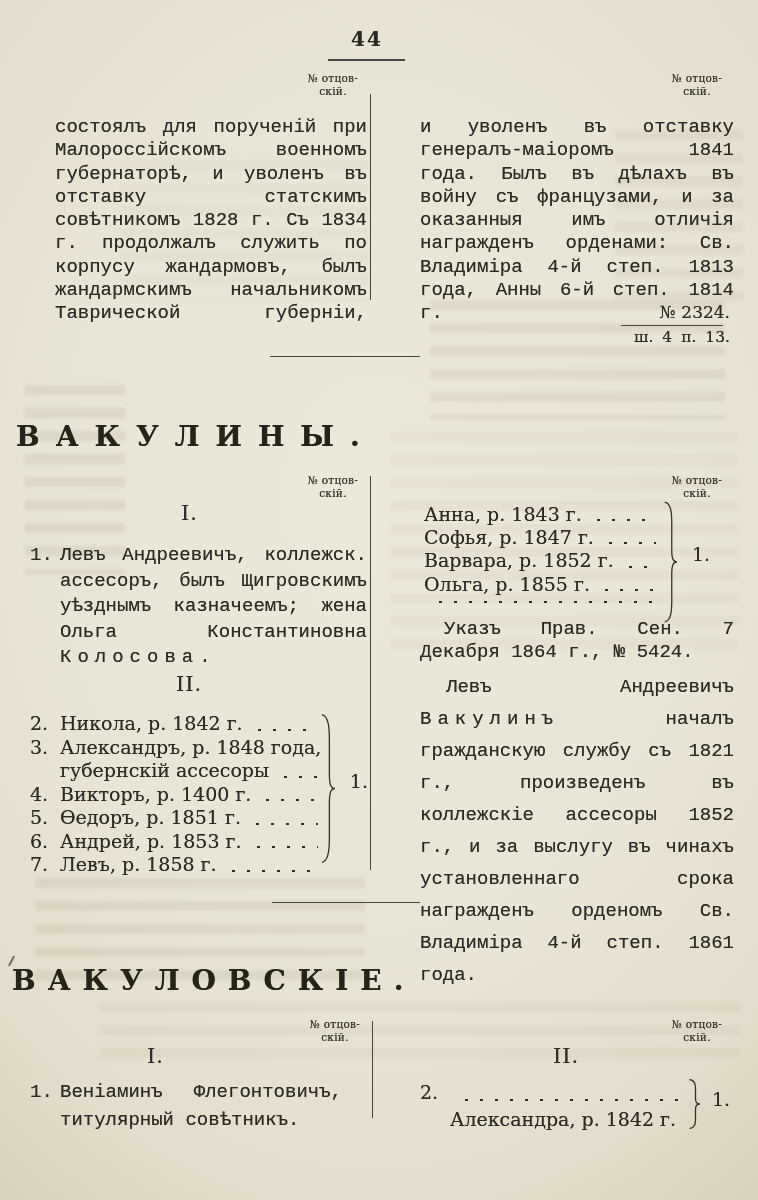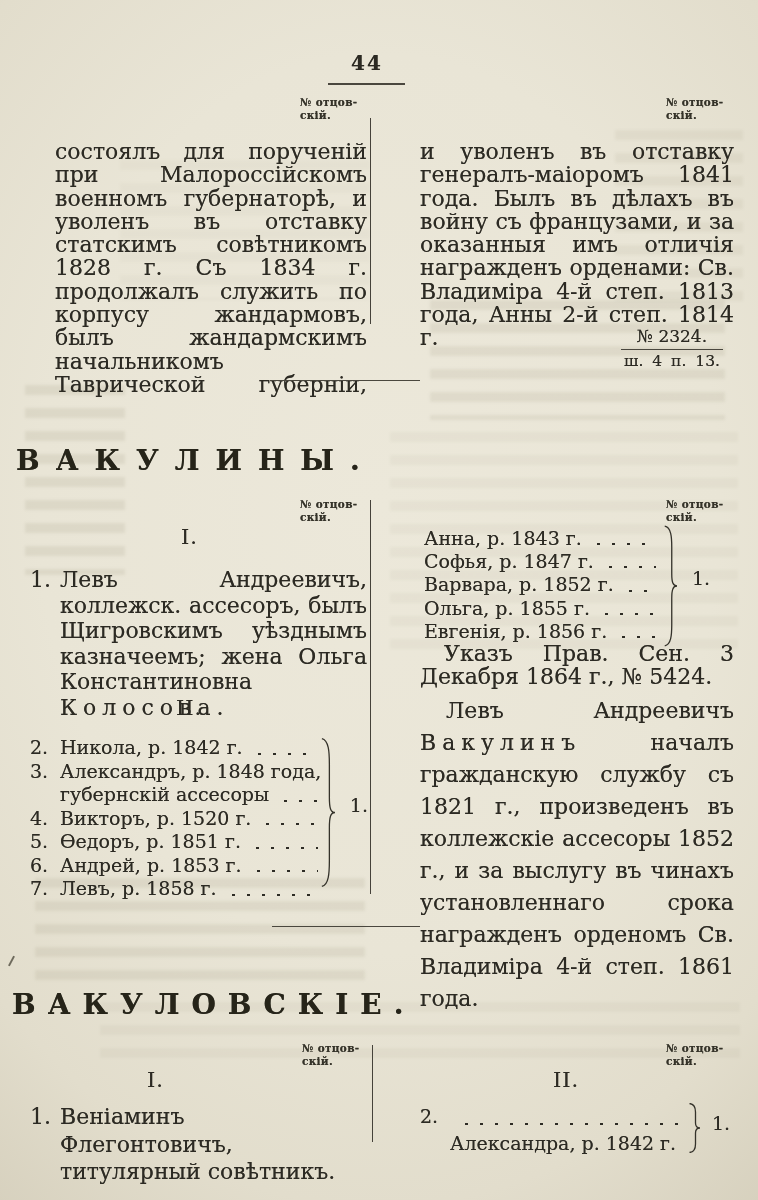--- a/index.html
+++ b/index.html
@@ -3,40 +3,40 @@
 <meta charset="utf-8">
 <style>
   html,body{margin:0;padding:0;background:#888;}
   #page{
     position:relative;width:758px;height:1200px;overflow:hidden;
     font-family:"DejaVu Serif", serif;color:#2c2a23;
     background:
       radial-gradient(ellipse 90% 75% at 50% 42%, #ece8da 0%, #e9e5d6 50%, #e2ddcc 78%, #d6d0bd 97%, #cfc9b5 100%);
     text-shadow:0 0 .4px rgba(42,40,34,.65);
   }
-  .abs{position:absolute;margin-top:24px;}
+  .abs{position:absolute;}
   .pageno{font-weight:bold;font-size:20px;letter-spacing:2px;}
   .hrule{background:#4a473e;height:1px;}
   .vrule{background:#45423a;width:1px;}
-  .colhdr{font-size:10.5px;line-height:13px;font-weight:bold;color:#343228;text-align:left;letter-spacing:.3px;}
+  .colhdr{font-size:10.5px;line-height:13px;font-weight:normal;color:#343228;text-align:center;letter-spacing:.3px;}
   .heading{font-size:28px;font-weight:bold;text-align:left;color:#262419;white-space:nowrap;}
   .roman{font-size:21px;letter-spacing:1px;}
-  .para{font-size:22px;line-height:23.3px;text-align:justify;}
+  .para{font-size:19px;line-height:23.3px;text-align:justify;font-family:Liberation Mono, monospace;}
   .stretch-last{text-align-last:justify;}
   .hang{padding-left:30px;}
   .num{position:absolute;left:0;top:0;}
   .sperr{letter-spacing:6px;}
   .lline{display:flex;align-items:baseline;font-size:19px;}
   .ln{flex:none;width:30px;}
   .lt{flex:none;white-space:nowrap;}
   .dots{flex:1 1 auto;align-self:flex-end;height:9px;margin:0 4px 3px 9px;display:none;
         background-image:radial-gradient(circle, #2e2c25 1.25px, rgba(0,0,0,0) 1.5px);
         background-size:15px 6px;background-repeat:repeat-x;background-position:left bottom;}
   .lline.leader .dots{display:block;}
-  .refblk{width:116px;text-align:center;}
+  .refblk{width:116px;text-align:right;}
   .refno{font-size:17px;line-height:20px;}
   .refrule{height:1px;background:#4a473e;width:102px;margin:3px auto 2px auto;}
   .shelf{font-size:15.5px;word-spacing:4px;}
   .groupref{font-size:19px;}
   .ghost{position:absolute;filter:blur(1.6px);pointer-events:none;
          background:repeating-linear-gradient(to bottom, rgba(124,116,90,.20) 0 10px, rgba(124,116,90,0) 10px 23px);}
   .brace svg{display:block;width:100%;height:100%;}
   .scanmark{position:absolute;left:6px;top:960px;width:11px;height:2px;background:#6e6a5c;transform:rotate(-62deg);}
 </style>
 </head>
@@ -60,21 +60,21 @@
     <div>№ отцов-</div>
     <div>скій.</div>
   </div>
   <div class="abs colhdr" style="left:666px;top:72px;width:62px;">
     <div>№ отцов-</div>
     <div>скій.</div>
   </div>
   <div class="abs vrule" style="left:370px;top:94px;height:206px;"></div>
 
   <div class="abs para stretch-last" style="left:55px;top:116px;width:312px;">состоялъ для порученій при Малороссійскомъ военномъ губернаторѣ, и уволенъ въ отставку статскимъ совѣтникомъ 1828 г. Съ 1834 г. продолжалъ служить по корпусу жандармовъ, былъ жандармскимъ начальникомъ Таврической губерніи,</div>
-  <div class="abs para stretch-last" style="left:420px;top:116px;width:314px;">и уволенъ въ отставку генералъ-маіоромъ 1841 года. Былъ въ дѣлахъ въ войну съ французами, и за оказанныя имъ отличія награжденъ орденами: Св. Владиміра 4-й степ. 1813 года, Анны 2-й степ. 1814 г.</div>
+  <div class="abs para stretch-last" style="left:420px;top:116px;width:314px;">и уволенъ въ отставку генералъ-маіоромъ 1841 года. Былъ въ дѣлахъ въ войну съ французами, и за оказанныя имъ отличія награжденъ орденами: Св. Владиміра 4-й степ. 1813 года, Анны 6-й степ. 1814 г.</div>
 
   <div class="abs refblk" style="left:614px;top:302px;">
     <div class="refno">№ 2324.</div>
     <div class="refrule"></div>
     <div class="shelf">ш. 4 п. 13.</div>
   </div>
 
   <div class="abs hrule" style="left:270px;top:356px;width:150px;"></div>
 
   <div class="abs heading" style="left:0;top:420px;width:714px;letter-spacing:16px;text-indent:16px;">ВАКУЛИНЫ.</div>
@@ -108,21 +108,21 @@
         <span class="lt">Александръ, р. 1848 года,</span>
 
       </div>
       <div class="lline leader">
         <span class="ln"></span>
         <span class="lt">губернскій ассесоры</span>
         <span class="dots"></span>
       </div>
       <div class="lline leader">
         <span class="ln">4.</span>
-        <span class="lt">Викторъ, р. 1520 г.</span>
+        <span class="lt">Викторъ, р. 1400 г.</span>
         <span class="dots"></span>
       </div>
       <div class="lline leader">
         <span class="ln">5.</span>
         <span class="lt">Ѳедоръ, р. 1851 г.</span>
         <span class="dots"></span>
       </div>
       <div class="lline leader">
         <span class="ln">6.</span>
         <span class="lt">Андрей, р. 1853 г.</span>
@@ -152,32 +152,31 @@
       </div>
       <div class="lline leader">
         <span class="lt">Варвара, р. 1852 г.</span>
         <span class="dots"></span>
       </div>
       <div class="lline leader">
         <span class="lt">Ольга, р. 1855 г.</span>
         <span class="dots"></span>
       </div>
       <div class="lline leader">
-        <span class="lt">Евгенія, р. 1856 г.</span>
         <span class="dots"></span>
       </div>
   </div>
   <div class="abs brace" style="left:663px;top:501px;width:14px;height:122px;">
     <svg viewBox="0 0 12 100" preserveAspectRatio="none">
         <path d="M1.5,1 C7,2 7.5,10 7.5,18 L7.5,40 C7.5,47 8.5,50 12,50 C8.5,50 7.5,53 7.5,60 L7.5,82 C7.5,90 7,98 1.5,99" fill="none" stroke="#34322a" stroke-width="1.3" vector-effect="non-scaling-stroke"></path>
       </svg>
   </div>
   <div class="abs groupref" style="left:692px;top:543px;width:26px;">1.</div>
 
-  <div class="abs para" style="left:420px;top:618px;width:314px;line-height:23px;text-indent:24px;">Указъ Прав. Сен. 3 Декабря 1864 г., № 5424.</div>
+  <div class="abs para" style="left:420px;top:618px;width:314px;line-height:23px;text-indent:24px;">Указъ Прав. Сен. 7 Декабря 1864 г., № 5424.</div>
 
   <div class="abs para" style="left:420px;top:671px;width:314px;line-height:32px;text-indent:26px;">
     <span>Левъ Андреевичъ </span><span class="sperr">Вакулинъ</span><span> началъ гражданскую службу съ 1821 г., произведенъ въ коллежскіе ассесоры 1852 г., и за выслугу въ чинахъ установленнаго срока награжденъ орденомъ Св. Владиміра 4-й степ. 1861 года.</span>
   </div>
 
 
   <div class="abs hrule" style="left:272px;top:902px;width:148px;"></div>
 
   <div class="abs heading" style="left:0;top:964px;width:714px;letter-spacing:12px;text-indent:12px;">ВАКУЛОВСКІЕ.</div>
 

